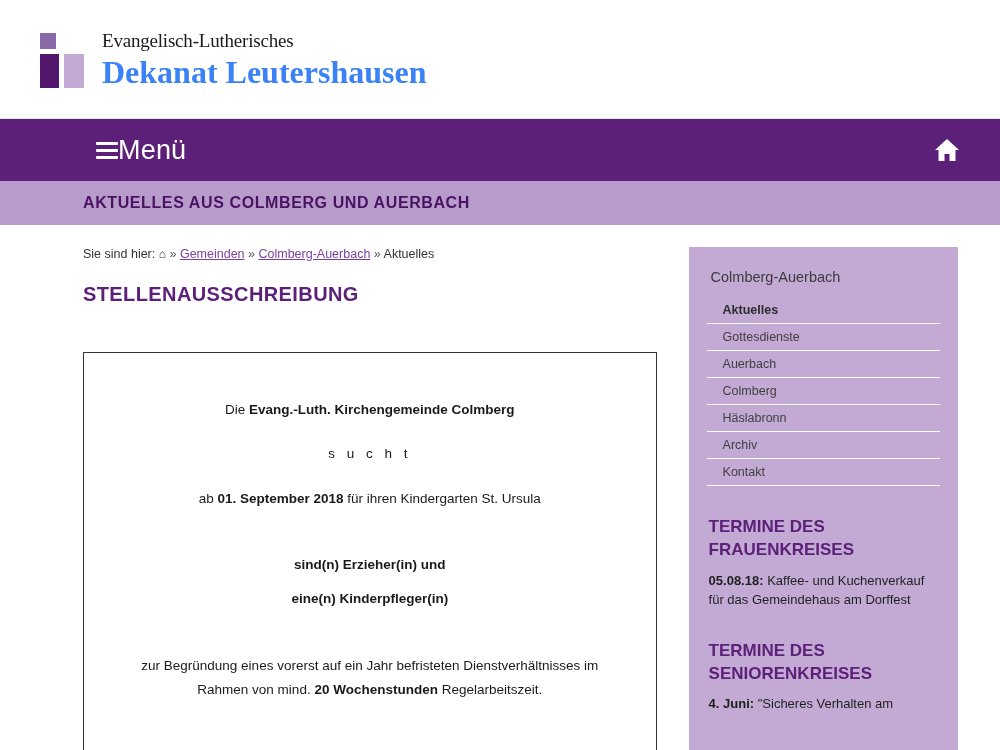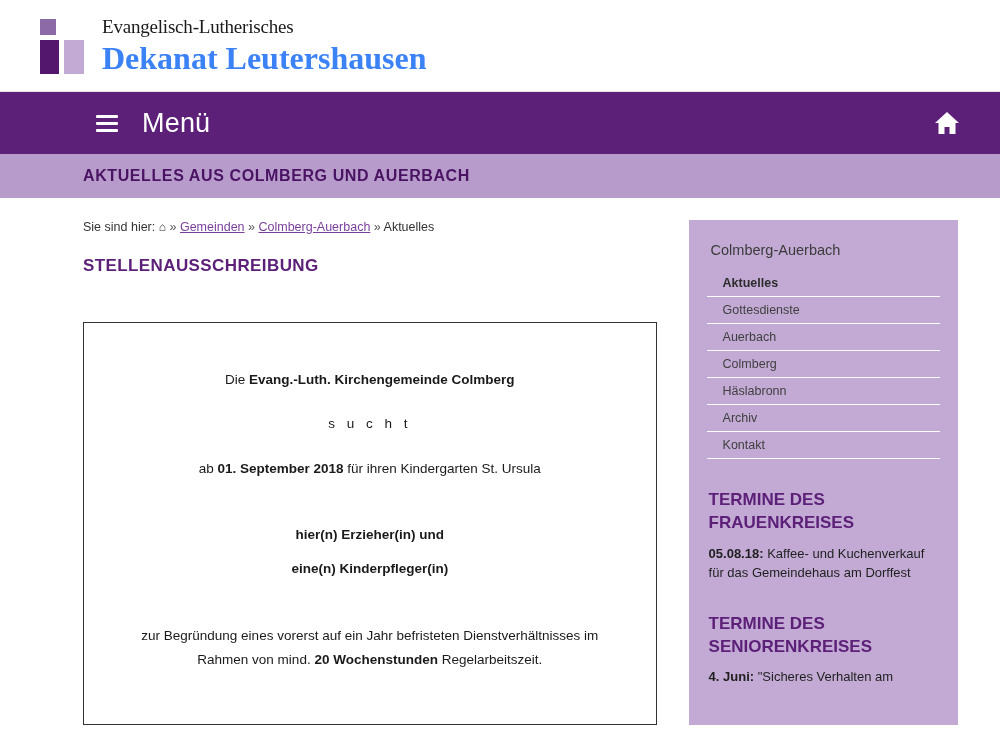--- a/index.html
+++ b/index.html
@@ -7,21 +7,21 @@
     margin: 0; padding: 0;
     width: 1000px; height: 750px;
     overflow: hidden;
     background: #ffffff;
     font-family: "Liberation Sans", sans-serif;
   }
   .page { position: relative; width: 1000px; height: 750px; }
 
   
   .site-header {
-    height: 92px;
+    height: 119px;
     background: #ffffff;
     border-bottom: 1px solid #e2e2e2;
     display: flex;
     align-items: center;
     padding-left: 40px;
   }
   .logo-mark {
     width: 50px; height: 55px;
     position: relative;
     margin-right: 12px;
@@ -52,21 +52,21 @@
     height: 62px;
     background: #5d2079;
     display: flex;
     align-items: center;
     justify-content: space-between;
     padding: 0 40px 0 96px;
   }
   .menu-toggle {
     display: flex;
     align-items: center;
-    gap: 24px;
+    gap: 0;
     color: #ffffff;
     cursor: pointer;
   }
   .burger {
     display: inline-flex;
     flex-direction: column;
     justify-content: space-between;
     width: 22px; height: 17px;
     margin-top: 1px;
   }
@@ -102,21 +102,21 @@
     font-size: 12.5px;
     color: #333333;
     margin-bottom: 22px;
   }
   .breadcrumb a { color: #7a3f9d; text-decoration: underline; }
   .breadcrumb .sep { color: #555; }
   .bc-home { color: #333; font-size: 12px; }
 
   .page-title {
     margin: 0 0 46px 0;
-    font-size: 17px;
+    font-size: 20px;
     font-weight: bold;
     color: #5d2079;
     letter-spacing: 0.4px;
     text-transform: uppercase;
   }
 
   .doc-box {
     border: 1px solid #333333;
     padding: 46px 36px 30px 36px;
     font-size: 13.5px;
@@ -230,21 +230,21 @@
       <h2 class="page-title">STELLENAUSSCHREIBUNG</h2>
 
       <div class="doc-box">
         <p>
           <span>Die </span><b>Evang.-Luth. Kirchengemeinde Colmberg</b>
         </p>
         <p class="spaced">s u c h t</p>
         <p>
           <span>ab </span><b>01. September 2018</b><span> für ihren Kindergarten St. Ursula</span>
         </p>
-        <p class="gap-top gap-small"><b>hier(n) Erzieher(in) und</b></p>
+        <p class="gap-top gap-small"><b>sind(n) Erzieher(in) und</b></p>
         <p><b>eine(n) Kinderpfleger(in)</b></p>
         <p class="para-body">
           <span>zur Begründung eines vorerst auf ein Jahr befristeten Dienstverhältnisses im Rahmen von mind. </span><b>20 Wochenstunden</b><span> Regelarbeitszeit.</span>
         </p>
       </div>
 
     </div>
 
     <div class="sidebar">
       <div class="sb-heading">Colmberg-Auerbach</div>

